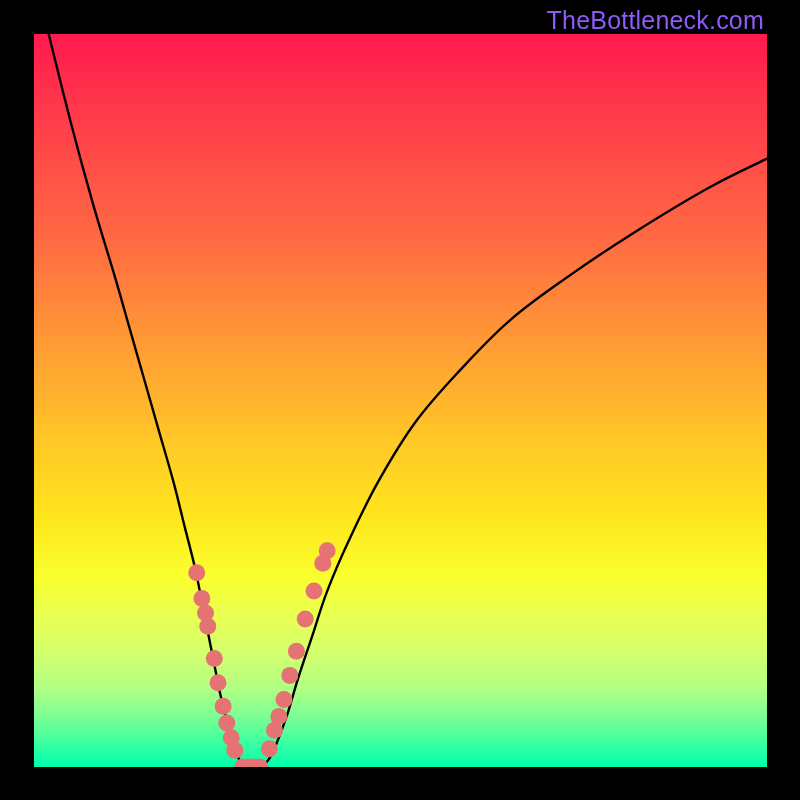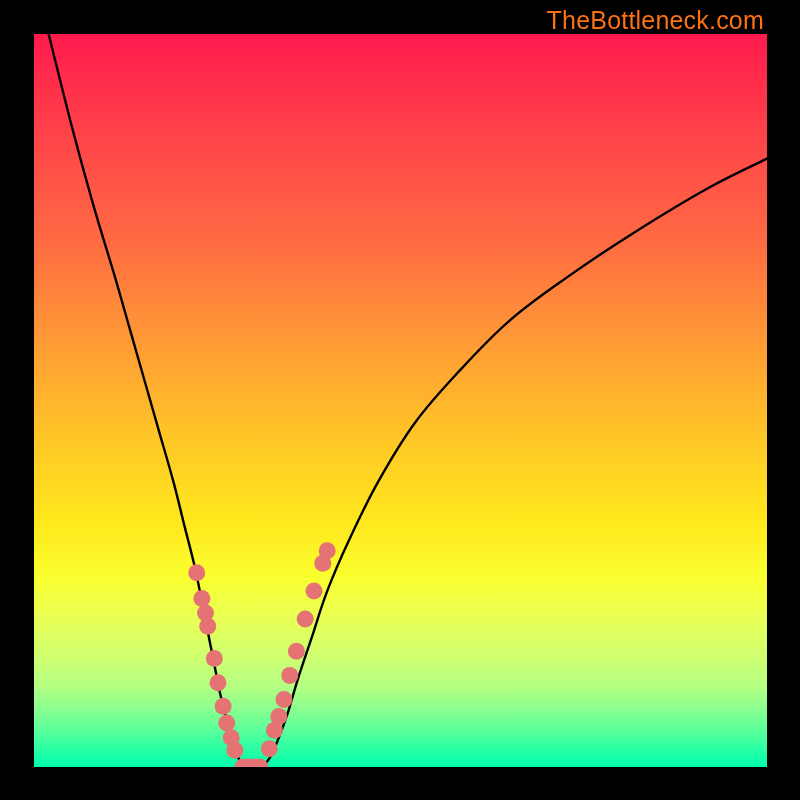--- a/index.html
+++ b/index.html
@@ -36,21 +36,21 @@
       #b4ff82 89%,
       #8cff8f 92%,
       #5bff9a 95%,
       #2bffa4 97.5%,
       #00ffad 100%);
   }
   .watermark {
     position: absolute;
     right: 36px;
     top: 6px;
-    color: #f97316;
+    color: #8b5cf6;
     font-size: 25px;
     font-weight: 400;
     letter-spacing: 0.2px;
     user-select: none;
   }
   svg.curve {
     position: absolute;
     left: 0;
     top: 0;
     width: 733px;

